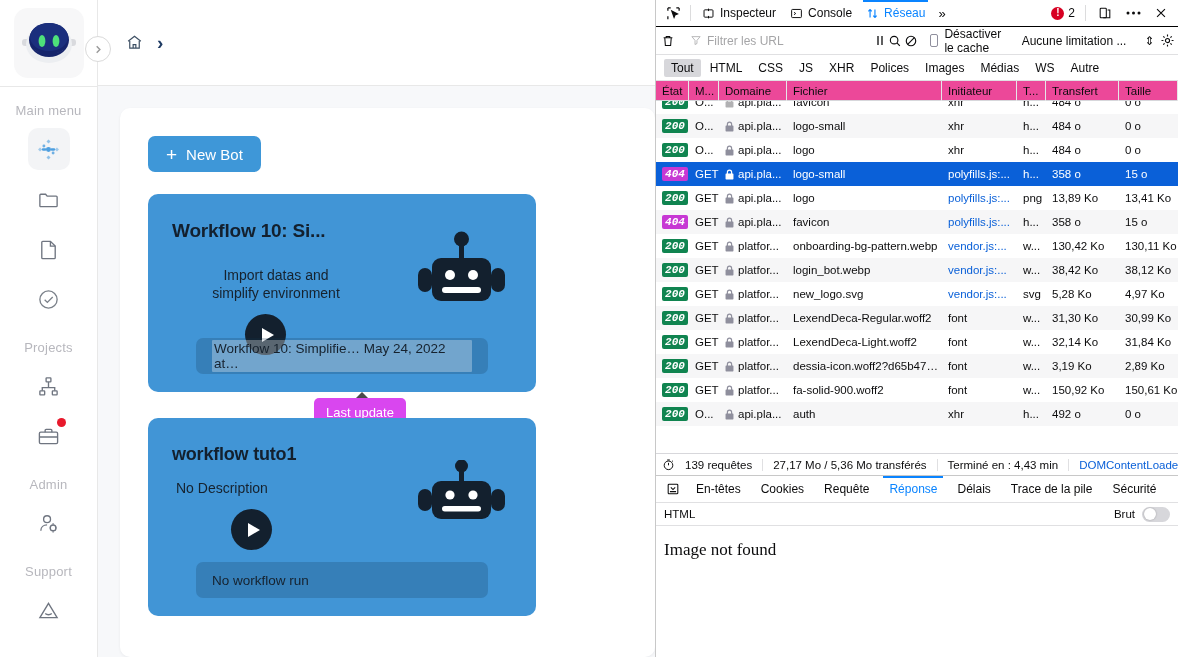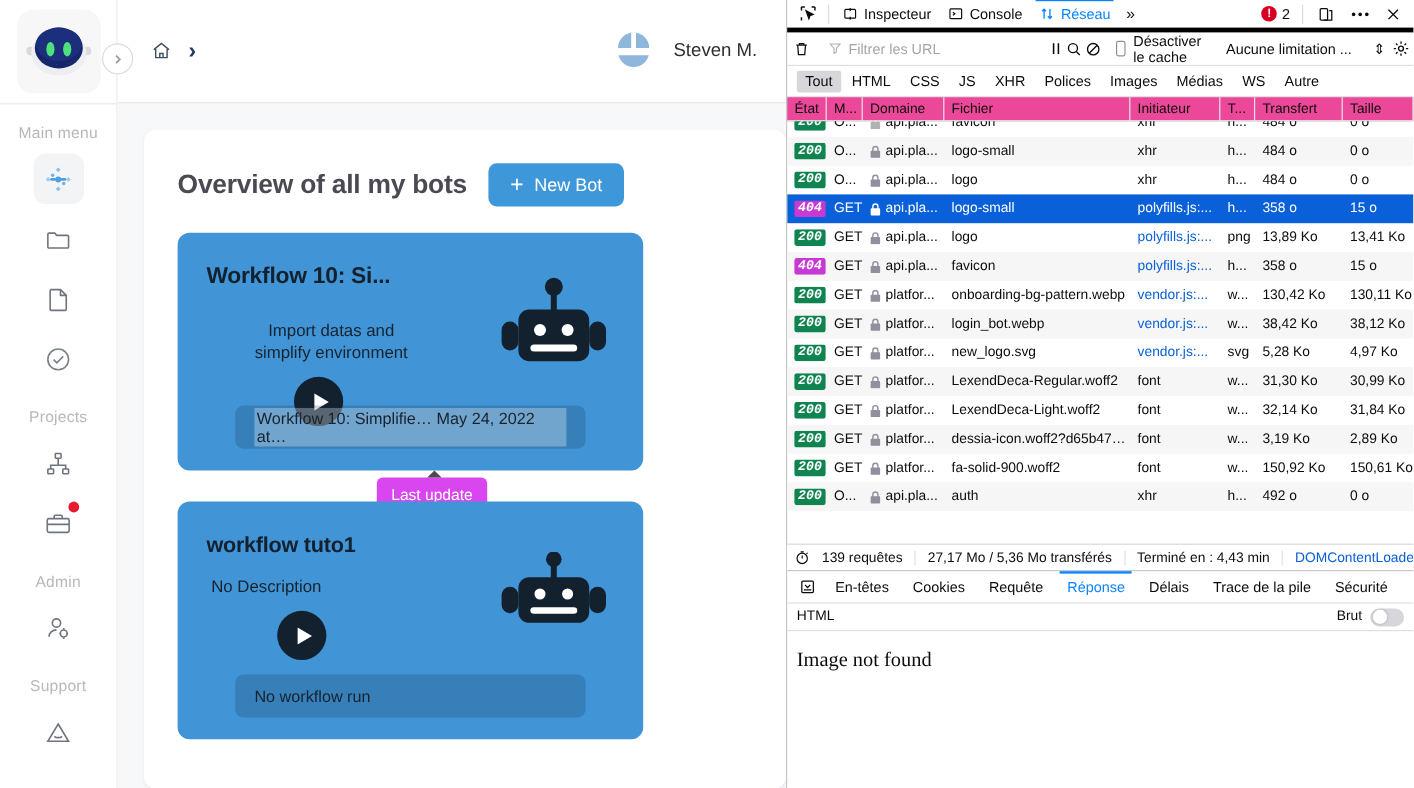--- a/index.html
+++ b/index.html
@@ -129,21 +129,21 @@
   }
 
   
   .devtools {
     width: 523px; height: 657px; background: #ffffff;
     border-left: 1px solid #c8c8c8; display: flex; flex-direction: column;
     font-size: 11.5px; color: #0c0c0d; flex: 0 0 523px;
   }
   .dt-toolbar {
     height: 27px; display: flex; align-items: center;
-    border-bottom: 4px solid #000000; padding: 0 4px; flex: 0 0 27px;
+    border-bottom: 1px solid #000000; padding: 0 4px; flex: 0 0 27px;
   }
   .dt-tool-icon {
     width: 26px; height: 26px; display: flex; align-items: center; justify-content: center;
     cursor: pointer; color: #0c0c0d;
   }
   .dt-vsep { width: 1px; height: 16px; background: #dcdcdd; margin: 0 4px; }
   .dt-tab {
     display: flex; align-items: center; gap: 5px; height: 26px;
     padding: 0 7px; font-size: 12px; cursor: pointer; color: #0c0c0d;
     position: relative; white-space: nowrap;
@@ -362,36 +362,25 @@
         <div class="crumbs">
           <span class="crumb-icon">
             <svg width="19" height="19" viewBox="0 0 24 24" fill="none" stroke="#3d4f63" stroke-width="1.5">
               <path d="M4 10.5L12 4l8 6.5"></path>
                 <path d="M6 10v9h12v-9"></path>
                 <path d="M10.3 19v-4.4h3.4V19"></path>
             </svg>
           </span>
           <span class="crumb-chev">›</span>
         </div>
-        <div class="user-block">
-          <span class="avatar">
-            <svg width="40" height="40" viewBox="0 0 40 40">
-              <path d="M20 4a13 13 0 0 0-13 13h11V4.1z" fill="#8fb7dc"></path>
-              <path d="M20 4a13 13 0 0 1 13 13H22V4.1z" fill="#8fb7dc"></path>
-              <path d="M7.4 23a13 13 0 0 0 25.2 0z" fill="#8fb7dc"></path>
-            </svg>
-          </span>
-          <span class="user-name">Steven M.</span>
-        </div>
       </div>
 
       <div class="content-area">
         <div class="panel">
           <div class="panel-head">
-            <div class="panel-title">Overview of all my bots</div>
             <button class="new-bot-btn">
               <span class="plus">+</span>
               <span>New Bot</span>
             </button>
           </div>
 
           <div class="bot-card bot-card-1">
             <div class="bc-title">Workflow 10: Si...</div>
             <div class="bc-desc">Import datas and<br>simplify environment</div>
             <div class="play-btn">

